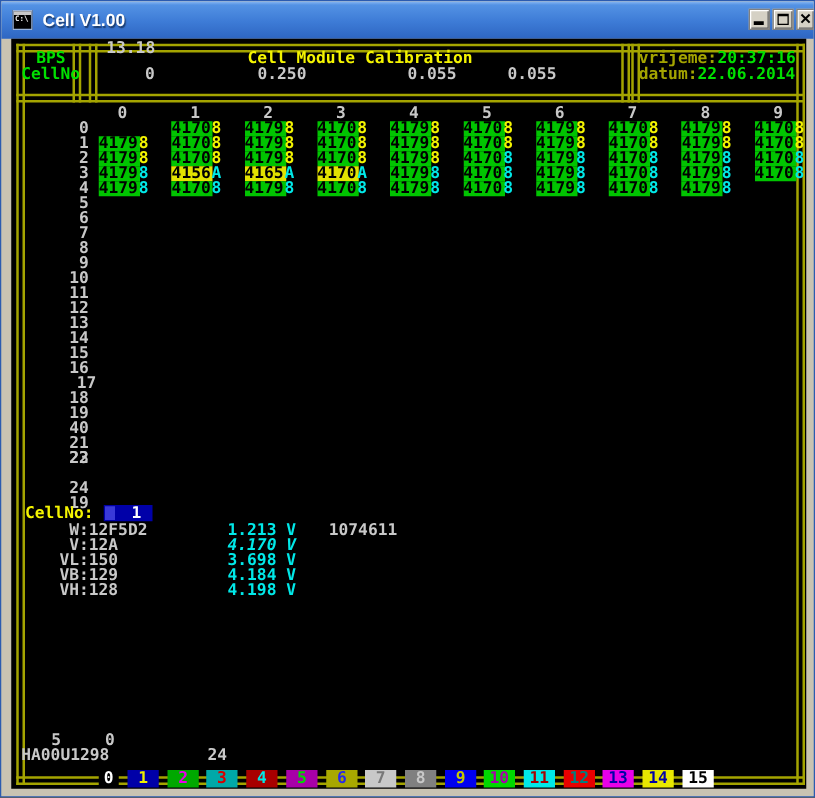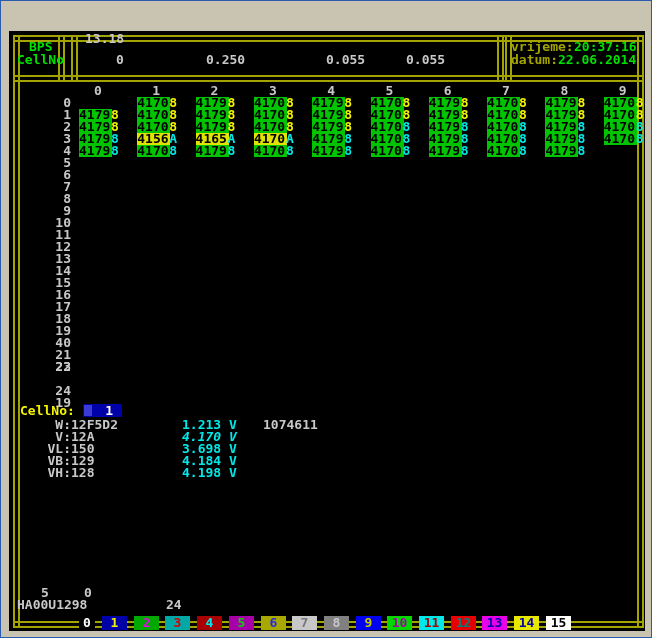--- a/index.html
+++ b/index.html
@@ -38,38 +38,55 @@
   #cellno-field .val{position:absolute;right:9px;top:0px;color:#FFF;font:bold 13px/13px "DejaVu Sans Mono",monospace;}
   
   .lg{position:absolute;top:615px;height:14px;text-align:center;z-index:3;
       font:bold 13px/14px "DejaVu Sans Mono",monospace;}
 </style>
 </head>
 <body>
 
 <div id="win">
 
+  <div id="titlebar">
+    <div id="appicon">
+      <div class="bar"></div>
+      <div class="ictext">C:\</div>
+    </div>
+    <div id="wtitle">Cell V1.00</div>
+    <div class="wbtn" id="btn-min">
+      <span class="gl-min"></span>
+    </div>
+    <div class="wbtn" id="btn-max">
+      <span class="gl-max"></span>
+    </div>
+    <div class="wbtn" id="btn-close">
+      <span class="gl-close">✕</span>
+    </div>
+  </div>
 
   <div id="screen"></div>
 
   <div class="dlh" style="left:12px;top:34px;width:631px;"></div>
   <div class="dlh" style="left:12px;top:74px;width:631px;"></div>
   <div class="dlh" style="left:12px;top:620px;width:631px;"></div>
   <div class="dlv" style="left:12px;top:34px;height:593px;"></div>
   <div class="dlv" style="left:636px;top:34px;height:593px;"></div>
   <div class="dlv" style="left:57px;top:34px;height:47px;"></div>
   <div class="dlv" style="left:70px;top:34px;height:47px;"></div>
   <div class="dlv" style="left:496px;top:34px;height:47px;"></div>
   <div class="dlv" style="left:504px;top:34px;height:47px;"></div>
 
   <div class="t grn" style="left:28px;top:40px;">BPS</div>
   <div class="t grn" style="left:16px;top:53px;">CellNo</div>
 
   <div class="t wht" style="left:84px;top:32px;">13.18</div>
   <div class="t wht" style="left:115px;top:53px;">0</div>
+  <div class="t yel" style="left:197px;top:40px;">Cell Module Calibration</div>
   <div class="t wht" style="left:205px;top:53px;">0.250</div>
   <div class="t wht" style="left:325px;top:53px;">0.055</div>
   <div class="t wht" style="left:405px;top:53px;">0.055</div>
 
   <div class="t olv" style="left:510px;top:40px;">vrijeme:</div>
   <div class="t grn" style="left:573px;top:40px;">20:37:16</div>
   <div class="t olv" style="left:510px;top:53px;">datum:</div>
   <div class="t grn" style="left:557px;top:53px;">22.06.2014</div>
 
   <div id="dyn">
@@ -93,21 +110,21 @@
       <div class="t wht rlab" style="left: 38px; top: 180px;">7</div>
       <div class="t wht rlab" style="left: 38px; top: 192px;">8</div>
       <div class="t wht rlab" style="left: 38px; top: 204px;">9</div>
       <div class="t wht rlab" style="left: 38px; top: 216px;">10</div>
       <div class="t wht rlab" style="left: 38px; top: 228px;">11</div>
       <div class="t wht rlab" style="left: 38px; top: 240px;">12</div>
       <div class="t wht rlab" style="left: 38px; top: 252px;">13</div>
       <div class="t wht rlab" style="left: 38px; top: 264px;">14</div>
       <div class="t wht rlab" style="left: 38px; top: 276px;">15</div>
       <div class="t wht rlab" style="left: 38px; top: 288px;">16</div>
-      <div class="t wht rlab" style="left: 38px; top: 300px;">17</div>
+      <div class="t wht rlab" style="left: 44px; top: 300px;">17</div>
       <div class="t wht rlab" style="left: 38px; top: 312px;">18</div>
       <div class="t wht rlab" style="left: 38px; top: 324px;">19</div>
       <div class="t wht rlab" style="left: 38px; top: 336px;">40</div>
       <div class="t wht rlab" style="left: 38px; top: 348px;">21</div>
       <div class="t wht rlab" style="left: 38px; top: 360px;">22</div>
       <div class="t wht rlab" style="left: 38px; top: 360px;">23</div>
       <div class="t wht rlab" style="left: 38px; top: 384px;">24</div>
       <div class="t wht rlab" style="left: 38px; top: 396px;">19</div>
       <div class="t cellv" style="left: 136.3px; top: 96px;">4170</div>
       <div class="t yel" style="left: 168.3px; top: 96px;">8</div>

